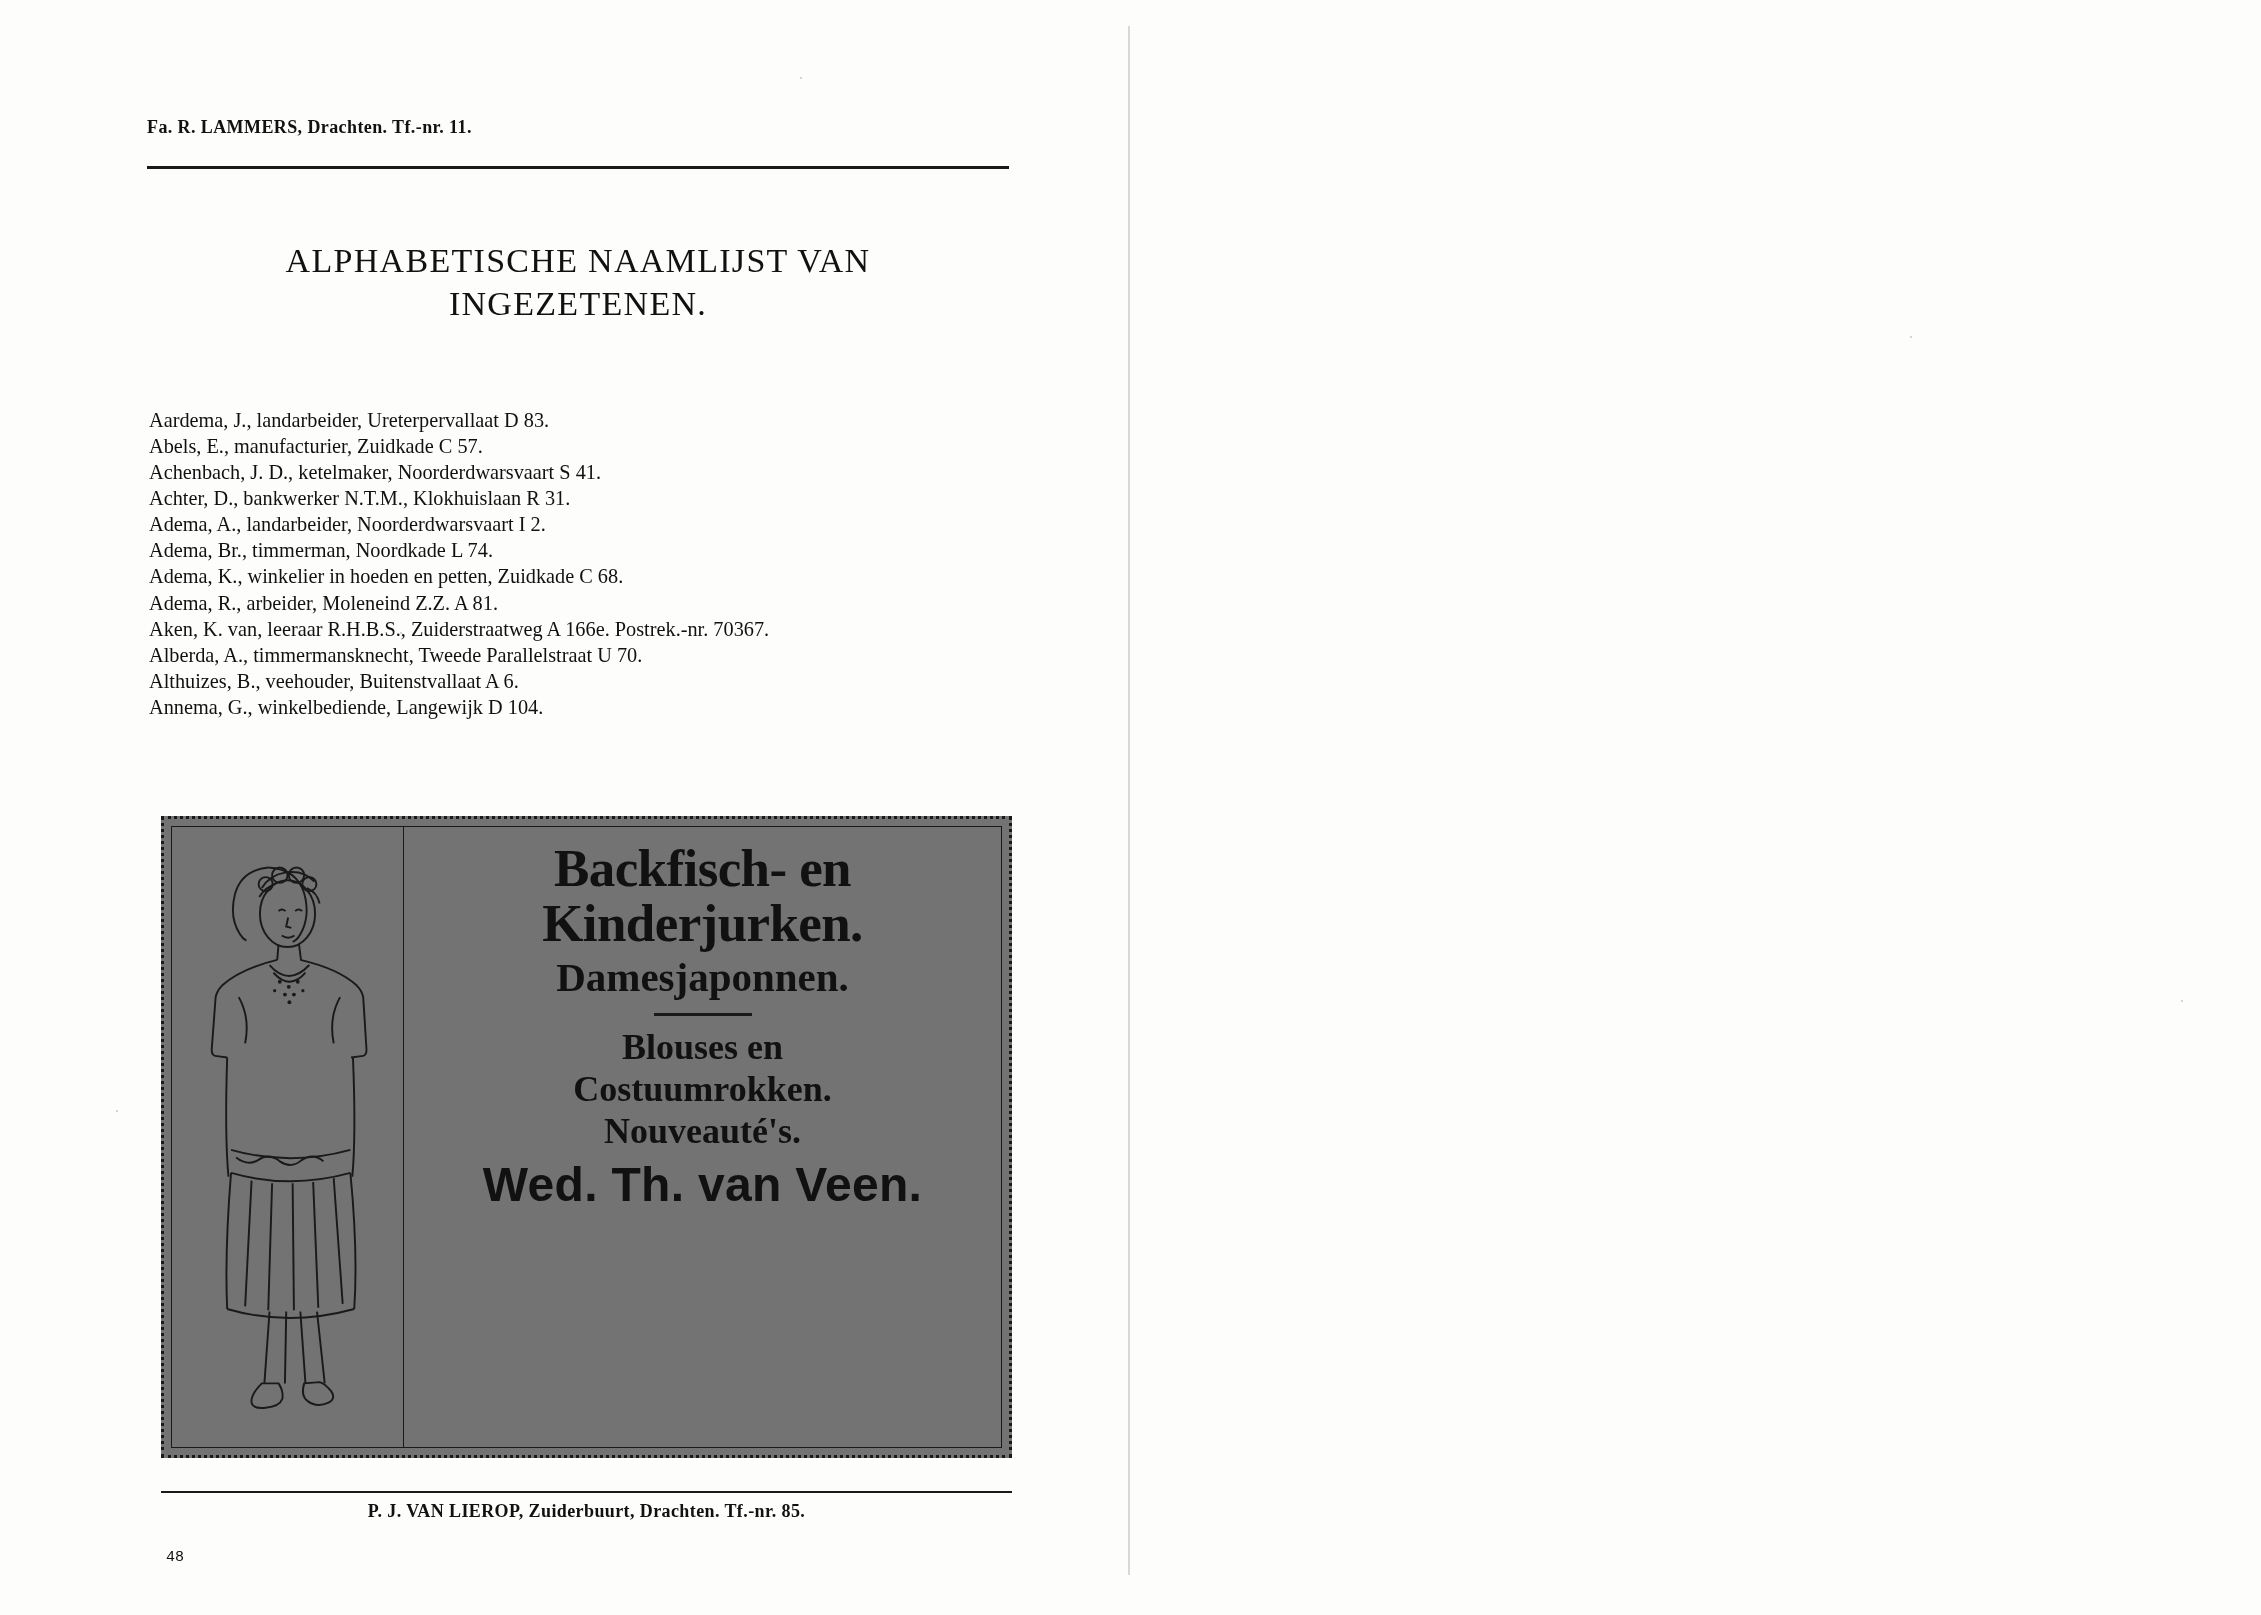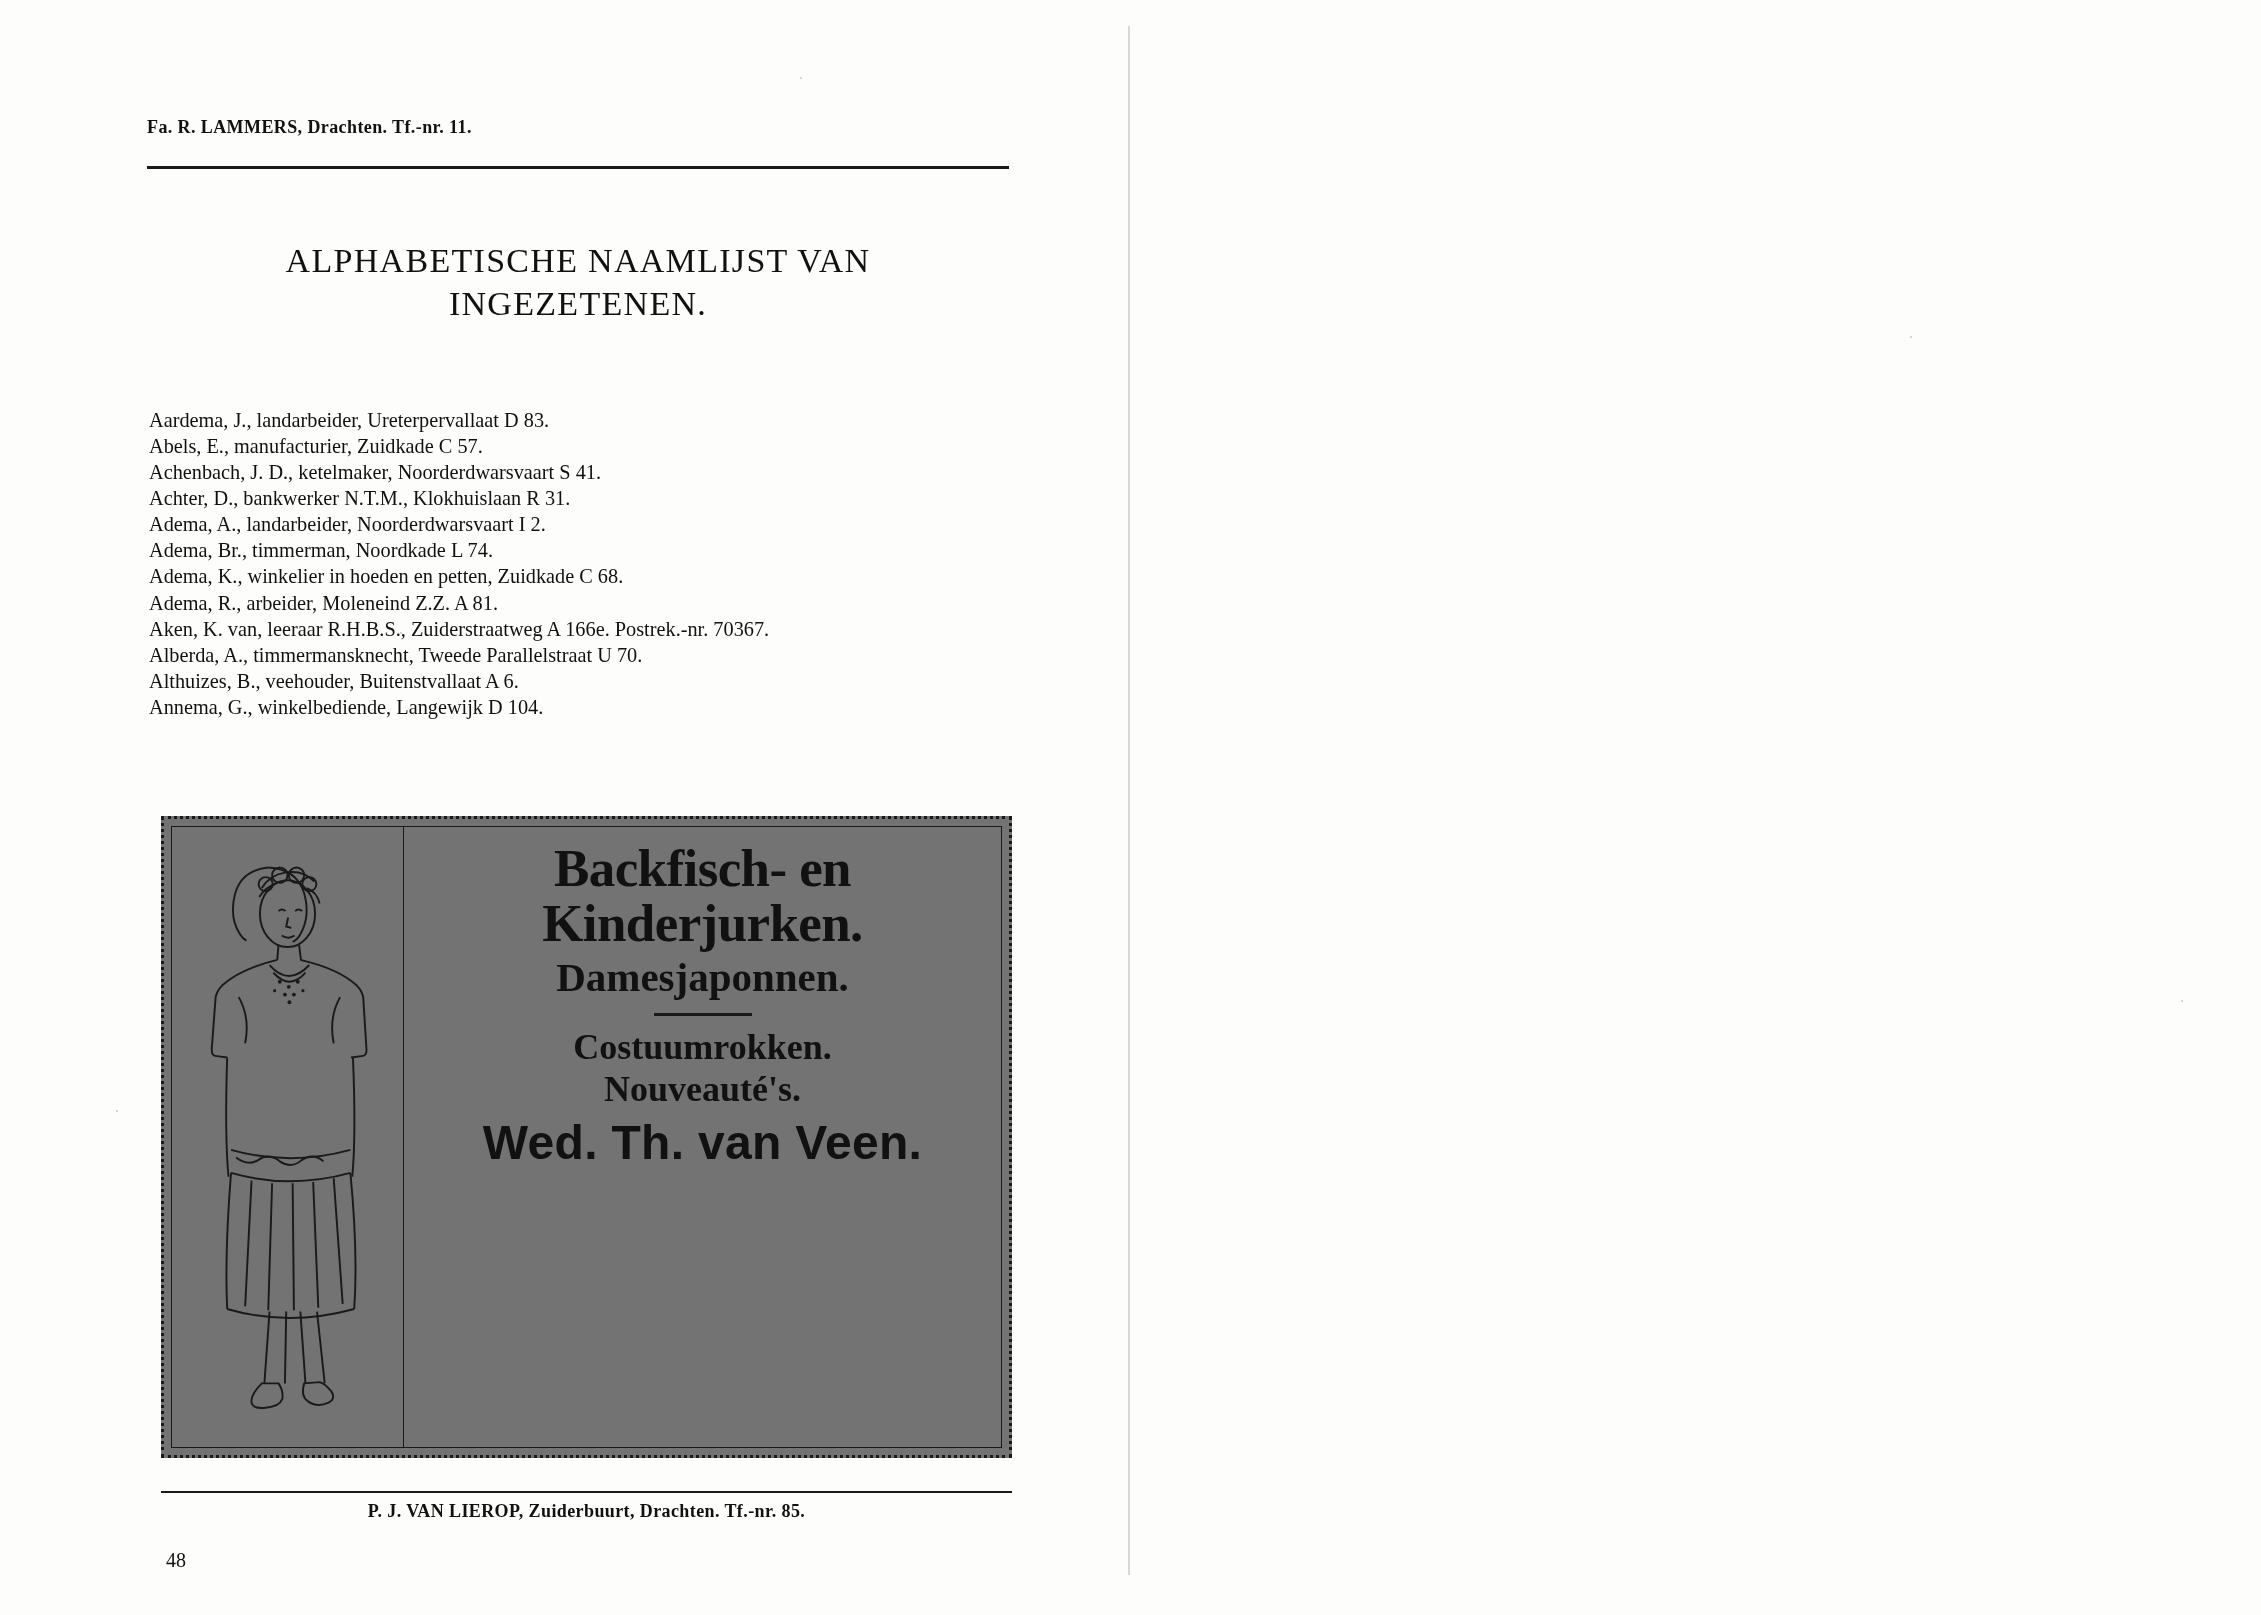--- a/index.html
+++ b/index.html
@@ -66,22 +66,22 @@
     line-height: 1.285;
   }
   .entries .entry {
     text-indent: 0;
     padding-left: 36px;
     text-indent: -36px;
     white-space: pre-wrap;
   }
 
   .folio {
-    font-size: 20px;
-    font-family: Liberation Serif, serif;
+    font-size: 15px;
+    font-family: Liberation Mono, monospace;
   }
 
   
   #left-head-wrap {
     position: absolute;
     left: 147px;
     top: 117px;
     width: 862px;
   }
   #left-head-rule {
@@ -301,20 +301,21 @@
               <path d="M206 864 q-6 20 6 28 q14 10 32 2 q12 -6 4 -18 q-10 -12 -18 -14 z"></path>
             </g>
           </svg>
         </div>
 
         <div id="ad-text-cell">
           <div class="ad-l1">Backfisch- en</div>
           <div class="ad-l1">Kinderjurken.</div>
           <div class="ad-l2">Damesjaponnen.</div>
           <div class="ad-sep"></div>
+          <div class="ad-l3">Blouses en</div>
           <div class="ad-l3">Costuumrokken.</div>
           <div class="ad-l3">Nouveauté's.</div>
           <div class="ad-name">Wed. Th. van Veen.</div>
         </div>
 
       </div>
     </div>
 
     <div id="left-foot-rule" class="rule thin"></div>
     <div id="left-footer">

